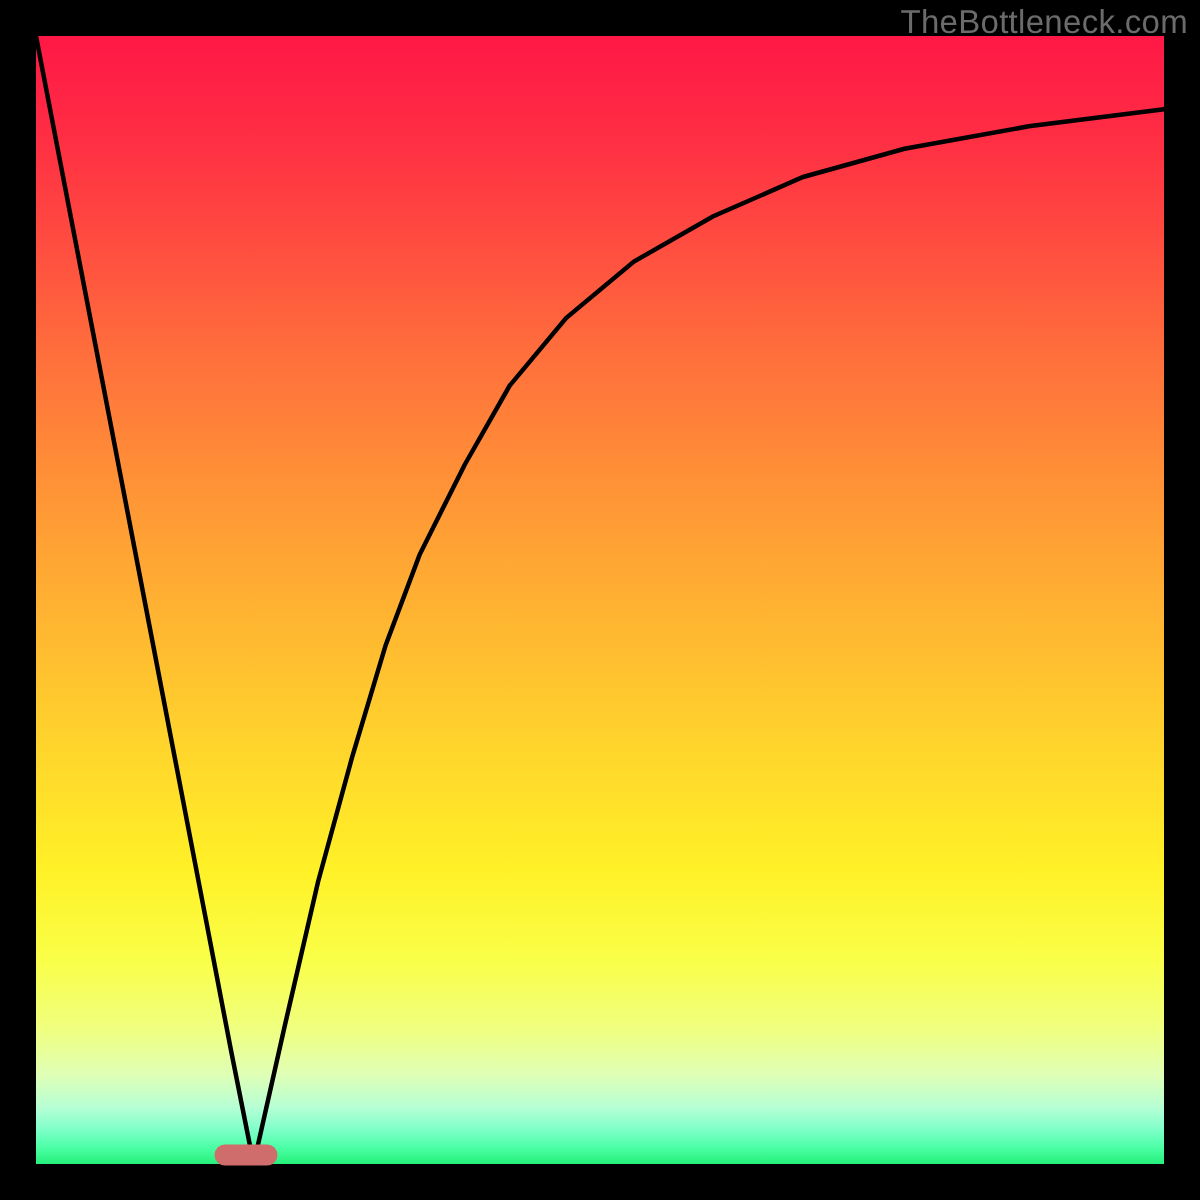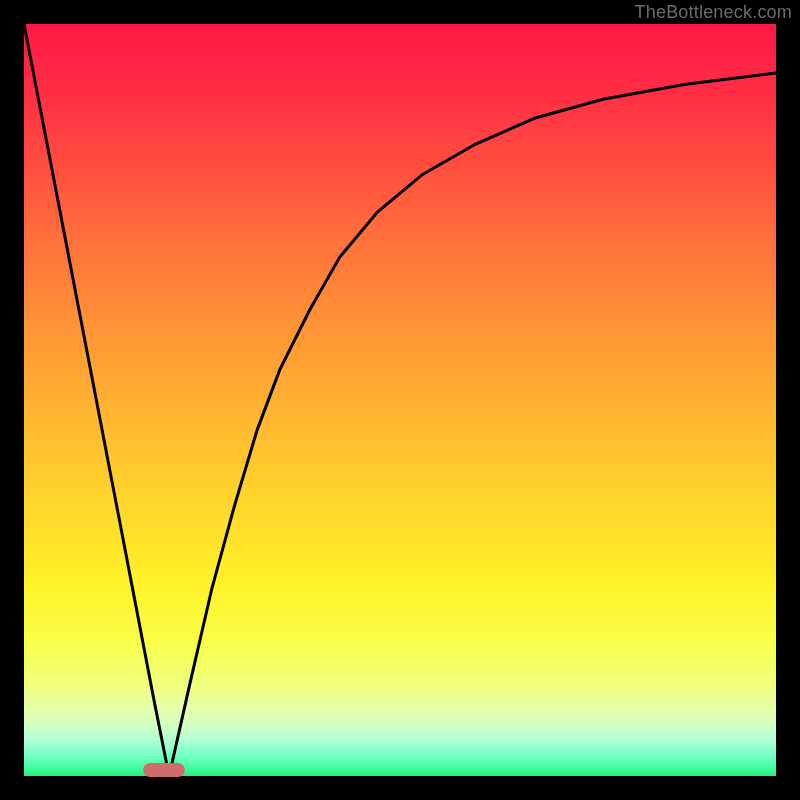--- a/index.html
+++ b/index.html
@@ -42,21 +42,21 @@
       #7dffc8 97%,
       #4dffa7 98.5%,
       #25f07a 100%
     );
   }
   .watermark {
     position: absolute;
     top: 2px;
     right: 8px;
     color: #6b6b6b;
-    font-size: 18px;
+    font-size: 22px;
     letter-spacing: 0.2px;
     user-select: none;
   }
   svg.curve {
     position: absolute;
     left: 0;
     top: 0;
     width: 752px;
     height: 752px;
     overflow: visible;

